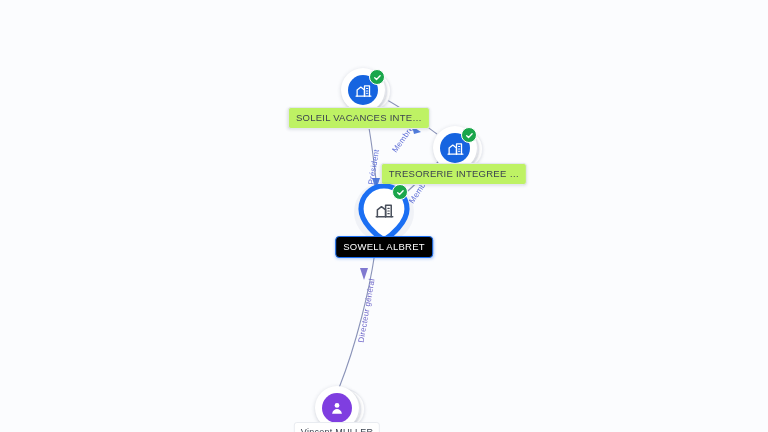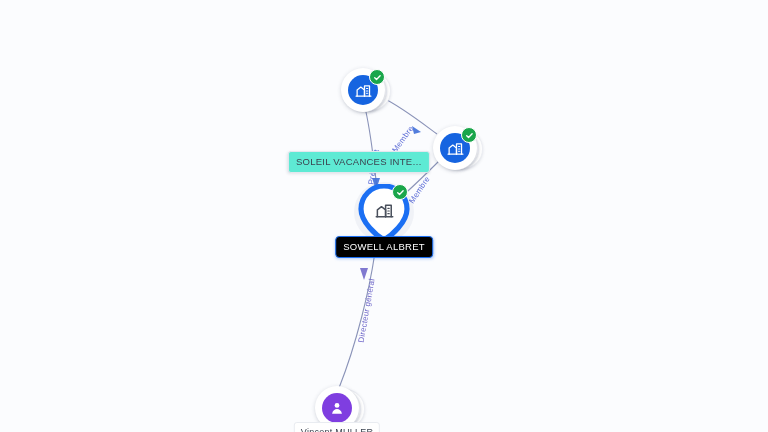--- a/index.html
+++ b/index.html
@@ -143,25 +143,24 @@
     position: absolute;
     font-size: 9.5px;
     line-height: 12px;
     letter-spacing: .25px;
     white-space: nowrap;
     padding: 4px 7px 4px 7px;
     border-radius: 3px;
     transform: translateX(-50%);
   }
   .node-label.plain {
-    background: #5eead4;
+    background: #bef264;
     color: #3c4350;
     border: 1px solid #e4e7ee;
     box-shadow: 0 1px 3px rgba(40,50,80,.12);
-    margin-top: 44px;
   }
   .node-label.selected {
     background: #000000;
     color: #ffffff;
     border: 1px solid #1b6ff3;
     border-radius: 4px;
     box-shadow: 0 1px 3px rgba(27,111,243,.35);
     font-weight: 400;
   }
   .node-label.small {
@@ -243,20 +242,21 @@
           </svg>
         </div>
       </div>
       <div class="check-badge">
         <svg width="9" height="9" viewBox="0 0 12 12">
           <path d="M2.3 6.2 L4.7 8.6 L9.5 3.6" stroke="#ffffff" stroke-width="1.8" fill="none" stroke-linecap="round" stroke-linejoin="round"></path>
         </svg>
       </div>
     </div>
   </div>
+  <div class="node-label plain" style="left:454px; top:163px;">TRESORERIE INTEGREE …</div>
 
   <div class="node" style="left:384px; top:212px;">
     <div class="pin-wrap">
       <div class="pin-halo"></div>
       <svg class="pin-shape" width="52" height="58" viewBox="0 0 52 58">
         <path d="M26 2 C 13.3 2 3 12.3 3 25 C 3 38.5 19 52 26 56 C 33 52 49 38.5 49 25 C 49 12.3 38.7 2 26 2 Z" fill="#ffffff" stroke="#1b6ff3" stroke-width="5.2"></path>
       </svg>
       <div class="pin-icon">
         <svg width="19" height="19" viewBox="0 0 24 24" fill="none">
           <path d="M3 20V11.2L8.2 7.2L13.4 11.2V20" stroke="#4a505c" stroke-width="1.9" stroke-linejoin="round" stroke-linecap="round"></path>

